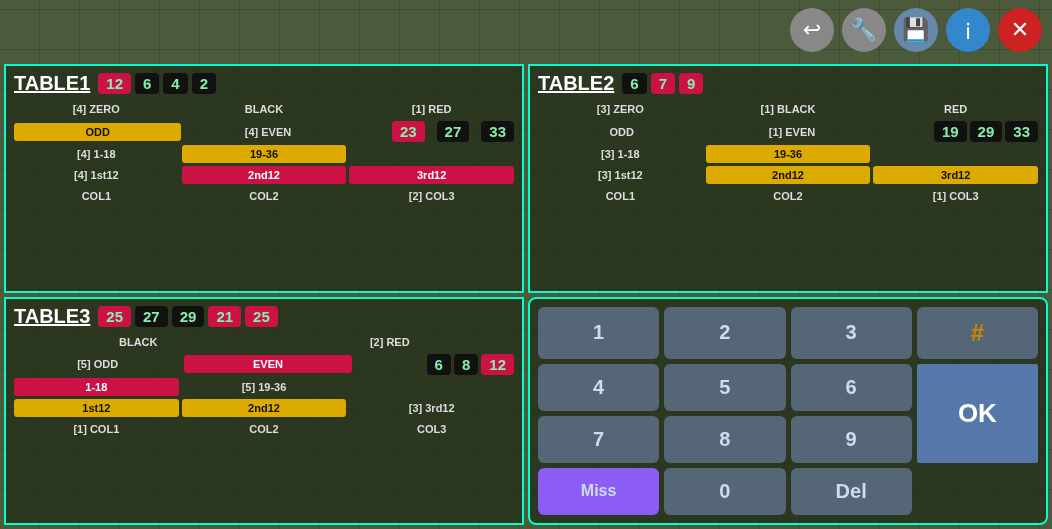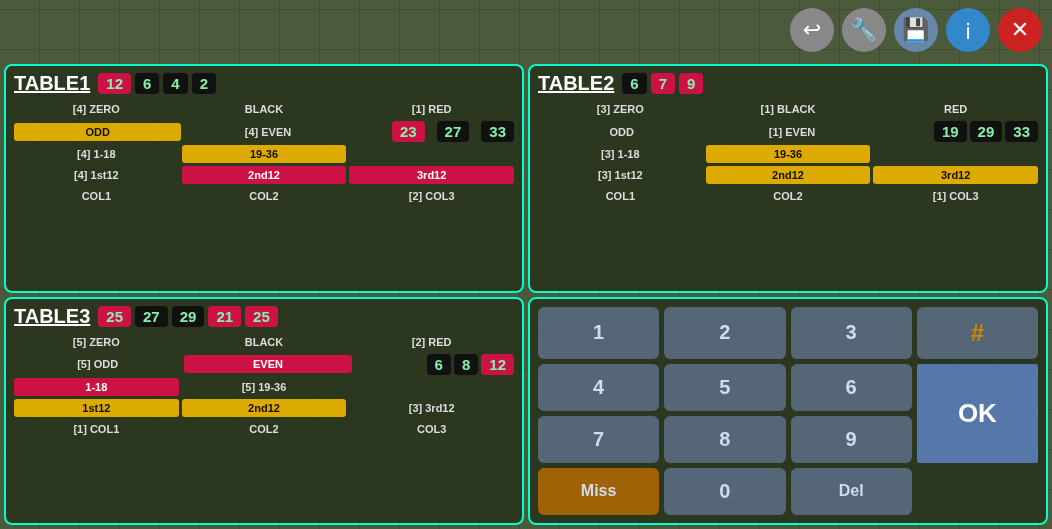--- a/index.html
+++ b/index.html
@@ -60,21 +60,21 @@
       display: grid;
       grid-template-columns: 1fr 1fr;
       grid-template-rows: 1fr 1fr;
       gap: 4px;
       padding: 4px;
     }
 
     .table-panel {
       background: rgba(30,40,20,0.7);
       border: 2px solid #00ffcc;
-      border-radius: 8px;
+      border-radius: 0;
       padding: 6px 8px;
       display: flex;
       flex-direction: column;
       gap: 3px;
     }
 
     .table-header {
       display: flex;
       align-items: center;
       gap: 4px;
@@ -160,21 +160,21 @@
     .num-key-ok {
       background: #5577aa;
       color: white;
       font-size: 26px;
       font-weight: bold;
       grid-row: span 2;
       border-radius: 8px;
     }
 
     .num-key-miss {
-      background: #a16207;
+      background: #8b5cf6;
       color: #ccddee;
       font-size: 16px;
     }
 
     .num-key-del {
       background: #556677;
       color: #ccddee;
       font-size: 16px;
     }
   </style>
@@ -271,21 +271,20 @@
   <div class="table-panel">
     <div class="table-header">
       <span class="table-title">TABLE3</span>
       <span class="num-badge badge-red">25</span>
       <span class="num-badge badge-black">27</span>
       <span class="num-badge badge-black">29</span>
       <span class="num-badge badge-red">21</span>
       <span class="num-badge badge-red">25</span>
     </div>
     <div class="table-row">
-      <div class="cell cell-dark">[5] ZERO</div>
       <div class="cell cell-dark">BLACK</div>
       <div class="cell cell-dark">[2] RED</div>
     </div>
     <div class="table-row">
       <div class="cell cell-dark">[5] ODD</div>
       <div class="cell cell-red">EVEN</div>
       <div style="flex:1; display:flex; gap:3px; justify-content:flex-end;">
         <span class="num-badge badge-black">6</span>
         <span class="num-badge badge-black">8</span>
         <span class="num-badge badge-red">12</span>
@@ -320,17 +319,17 @@
       <button class="num-key">5</button>
       <button class="num-key">6</button>
       <button class="num-key num-key-ok" style="grid-row: span 2; background:#5577aa; font-size:26px; font-weight:bold; color:white; border-radius:2px;">OK</button>
 
       <button class="num-key">7</button>
       <button class="num-key">8</button>
       <button class="num-key">9</button>
 
       <button class="num-key num-key-miss" style="font-size:16px;">Miss</button>
       <button class="num-key">0</button>
-      <button class="num-key num-key-del" style="font-size:16px;">Del</button>
+      <button class="num-key num-key-del" style="font-size:20px;">Del</button>
     </div>
   </div>
 
 </div>
 
 </body></html>

